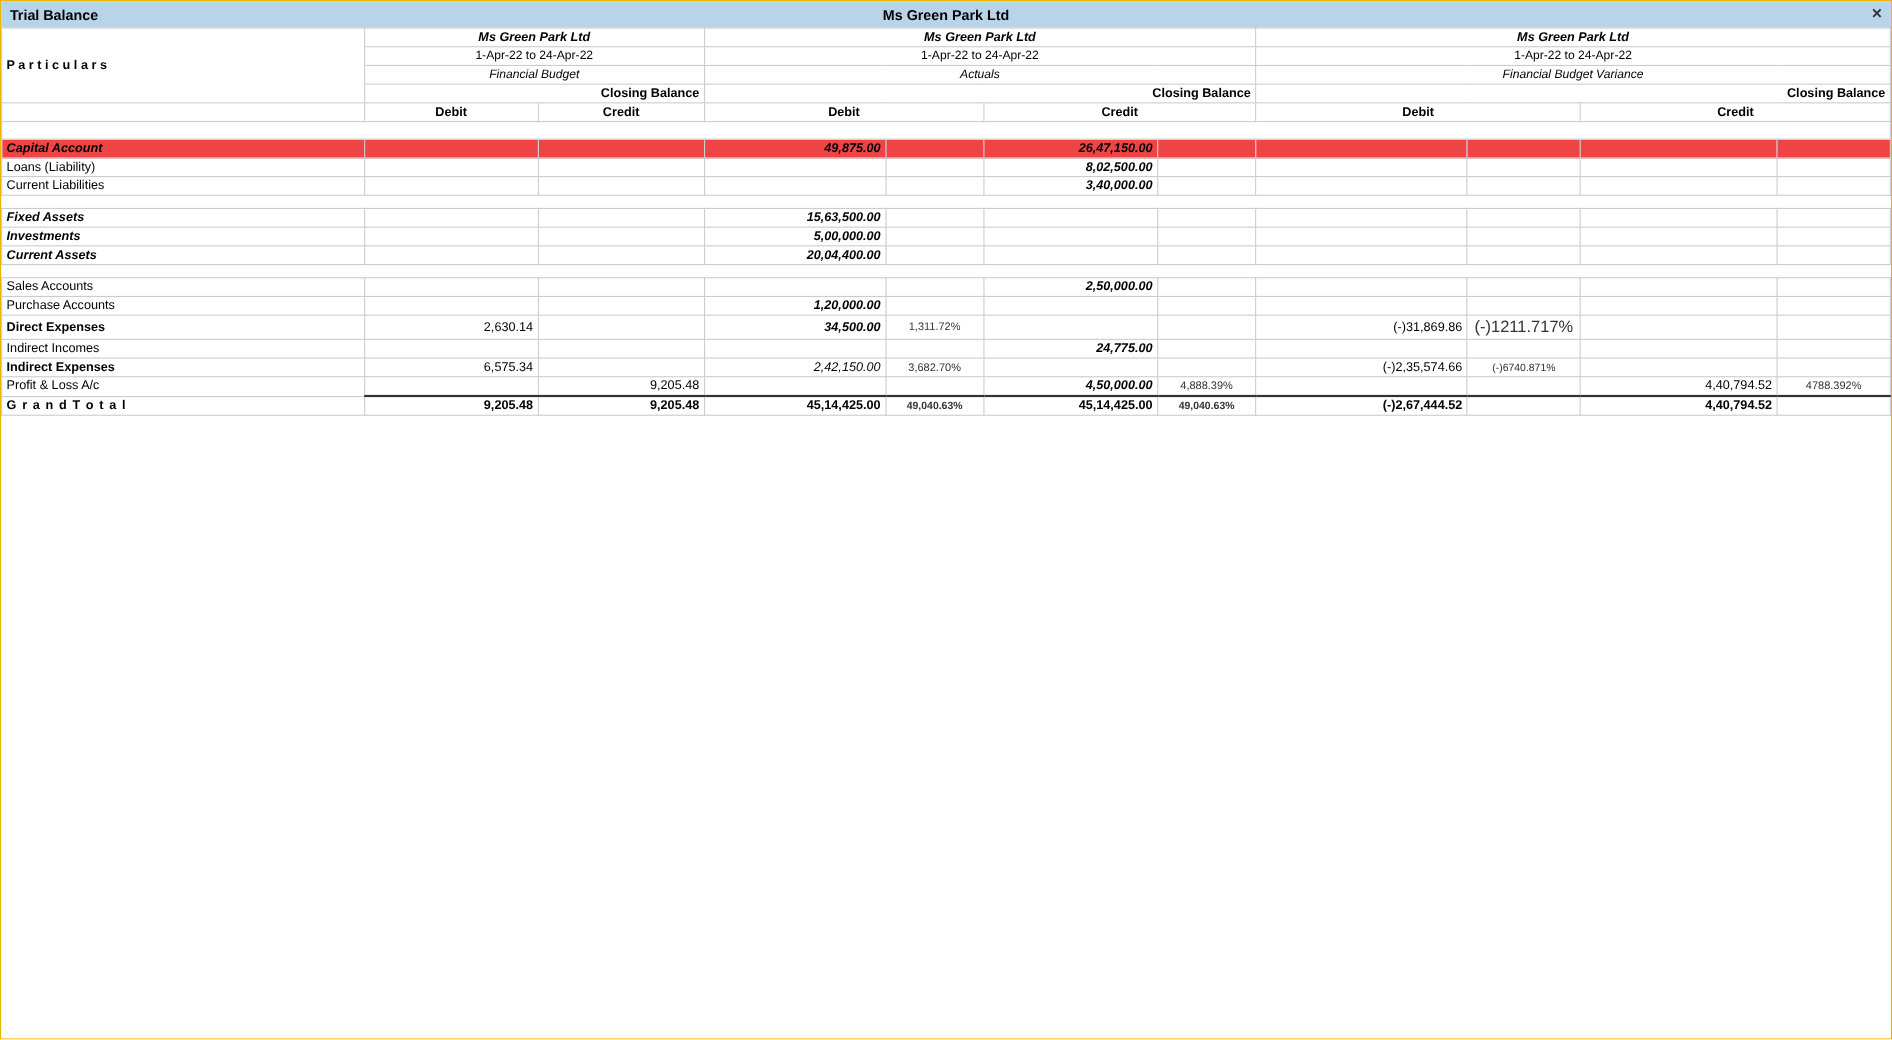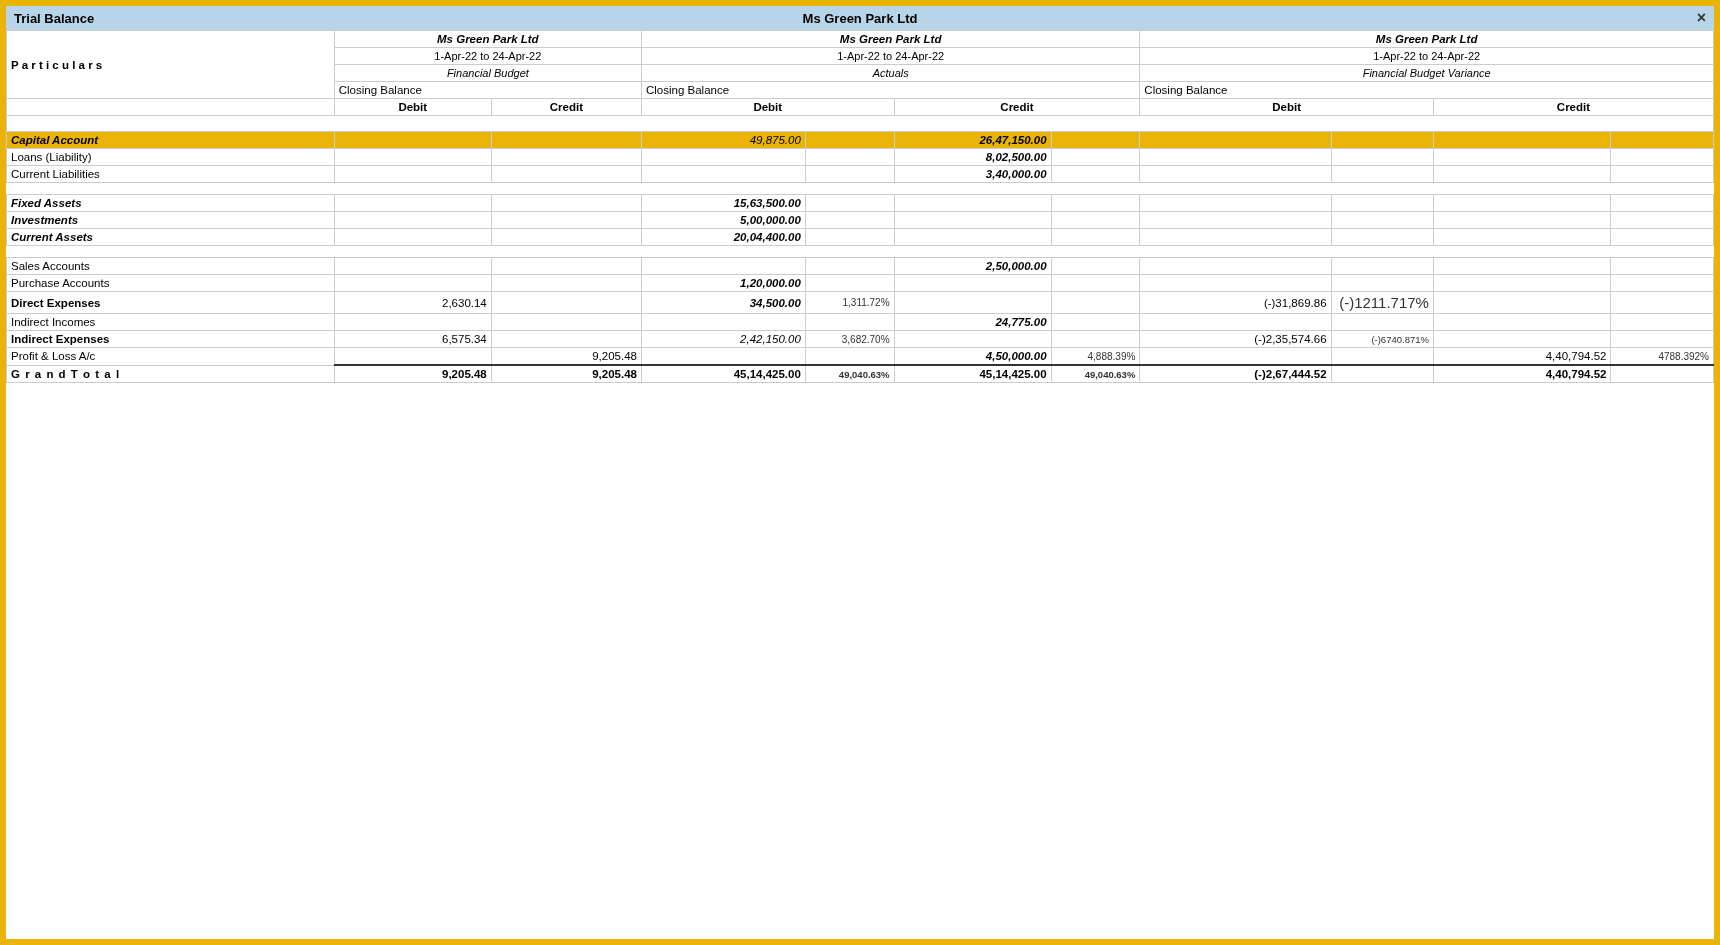--- a/index.html
+++ b/index.html
@@ -1,18 +1,18 @@
 <!DOCTYPE html>
 <html><head>
   <meta charset="utf-8">
   <style>
     * { box-sizing: border-box; margin: 0; padding: 0; }
     body { font-family: Arial, sans-serif; font-size: 12px; background: #fff; }
 
-    .window { width: 1720px; min-height: 945px; border: 6px solid #eab308; }
+    .window { width: 1720px; min-height: 945px; border: 1px solid #eab308; }
 
     .title-bar {
       background: #b8d4e8;
       display: flex;
       align-items: center;
       justify-content: space-between;
       padding: 4px 8px;
       height: 24px;
     }
 
@@ -24,25 +24,25 @@
 
     th, td {
       border: 1px solid #ccc;
       padding: 2px 4px;
       font-size: 11.5px;
     }
 
     .header-company { text-align: center; font-weight: bold; font-style: italic; }
     .header-dates { text-align: center; font-size: 11px; }
     .header-type { text-align: center; font-style: italic; font-size: 11px; }
-    .header-closing { text-align: left; font-weight: normal; }
+    .header-closing { text-align: right; font-weight: bold; }
     .header-debit-credit { text-align: center; }
 
     td.num { text-align: right; }
-    td.pct { text-align: right; font-size: 10px; color: #333; }
+    td.pct { text-align: center; font-size: 10px; color: #333; }
 
     .empty-row td { height: 16px; }
 
     .title-container { position: relative; display: flex; align-items: center; width: 100%; }
   </style>
 </head>
 <body>
 
 <div class="window">
 
@@ -129,25 +129,25 @@
         <th class="header-debit-credit" colspan="2"><span>Credit</span></th>
         <th class="header-debit-credit" colspan="2"><span>Debit</span></th>
         <th class="header-debit-credit" colspan="2"><span>Credit</span></th>
       </tr>
     </thead>
     <tbody id="table-body">
 
       <tr class="empty-row">
         <td colspan="11"></td>
       </tr>
-    <tr style="background: #eab308;">
+    <tr style="background: #ef4444;">
     <td style="font-weight:bold;font-style:italic;">Capital Account</td>
     <td class="num"></td>
     <td class="num"></td>
-    <td class="num" style="font-weight:normal;font-style:italic;margin-left:24px;">49,875.00</td>
+    <td class="num" style="font-weight:bold;font-style:italic;margin-left:24px;">49,875.00</td>
     <td class="pct"></td>
     <td class="num" style="font-weight:bold;font-style:italic;">26,47,150.00</td>
     <td class="pct"></td>
     <td class="num"></td>
     <td class="pct" style="font-size:9.5px;"></td>
     <td class="num"></td>
     <td class="pct" style="font-size:9.5px;"></td>
   </tr>
         <tr style="">
     <td style="">Loans (Liability)</td>

